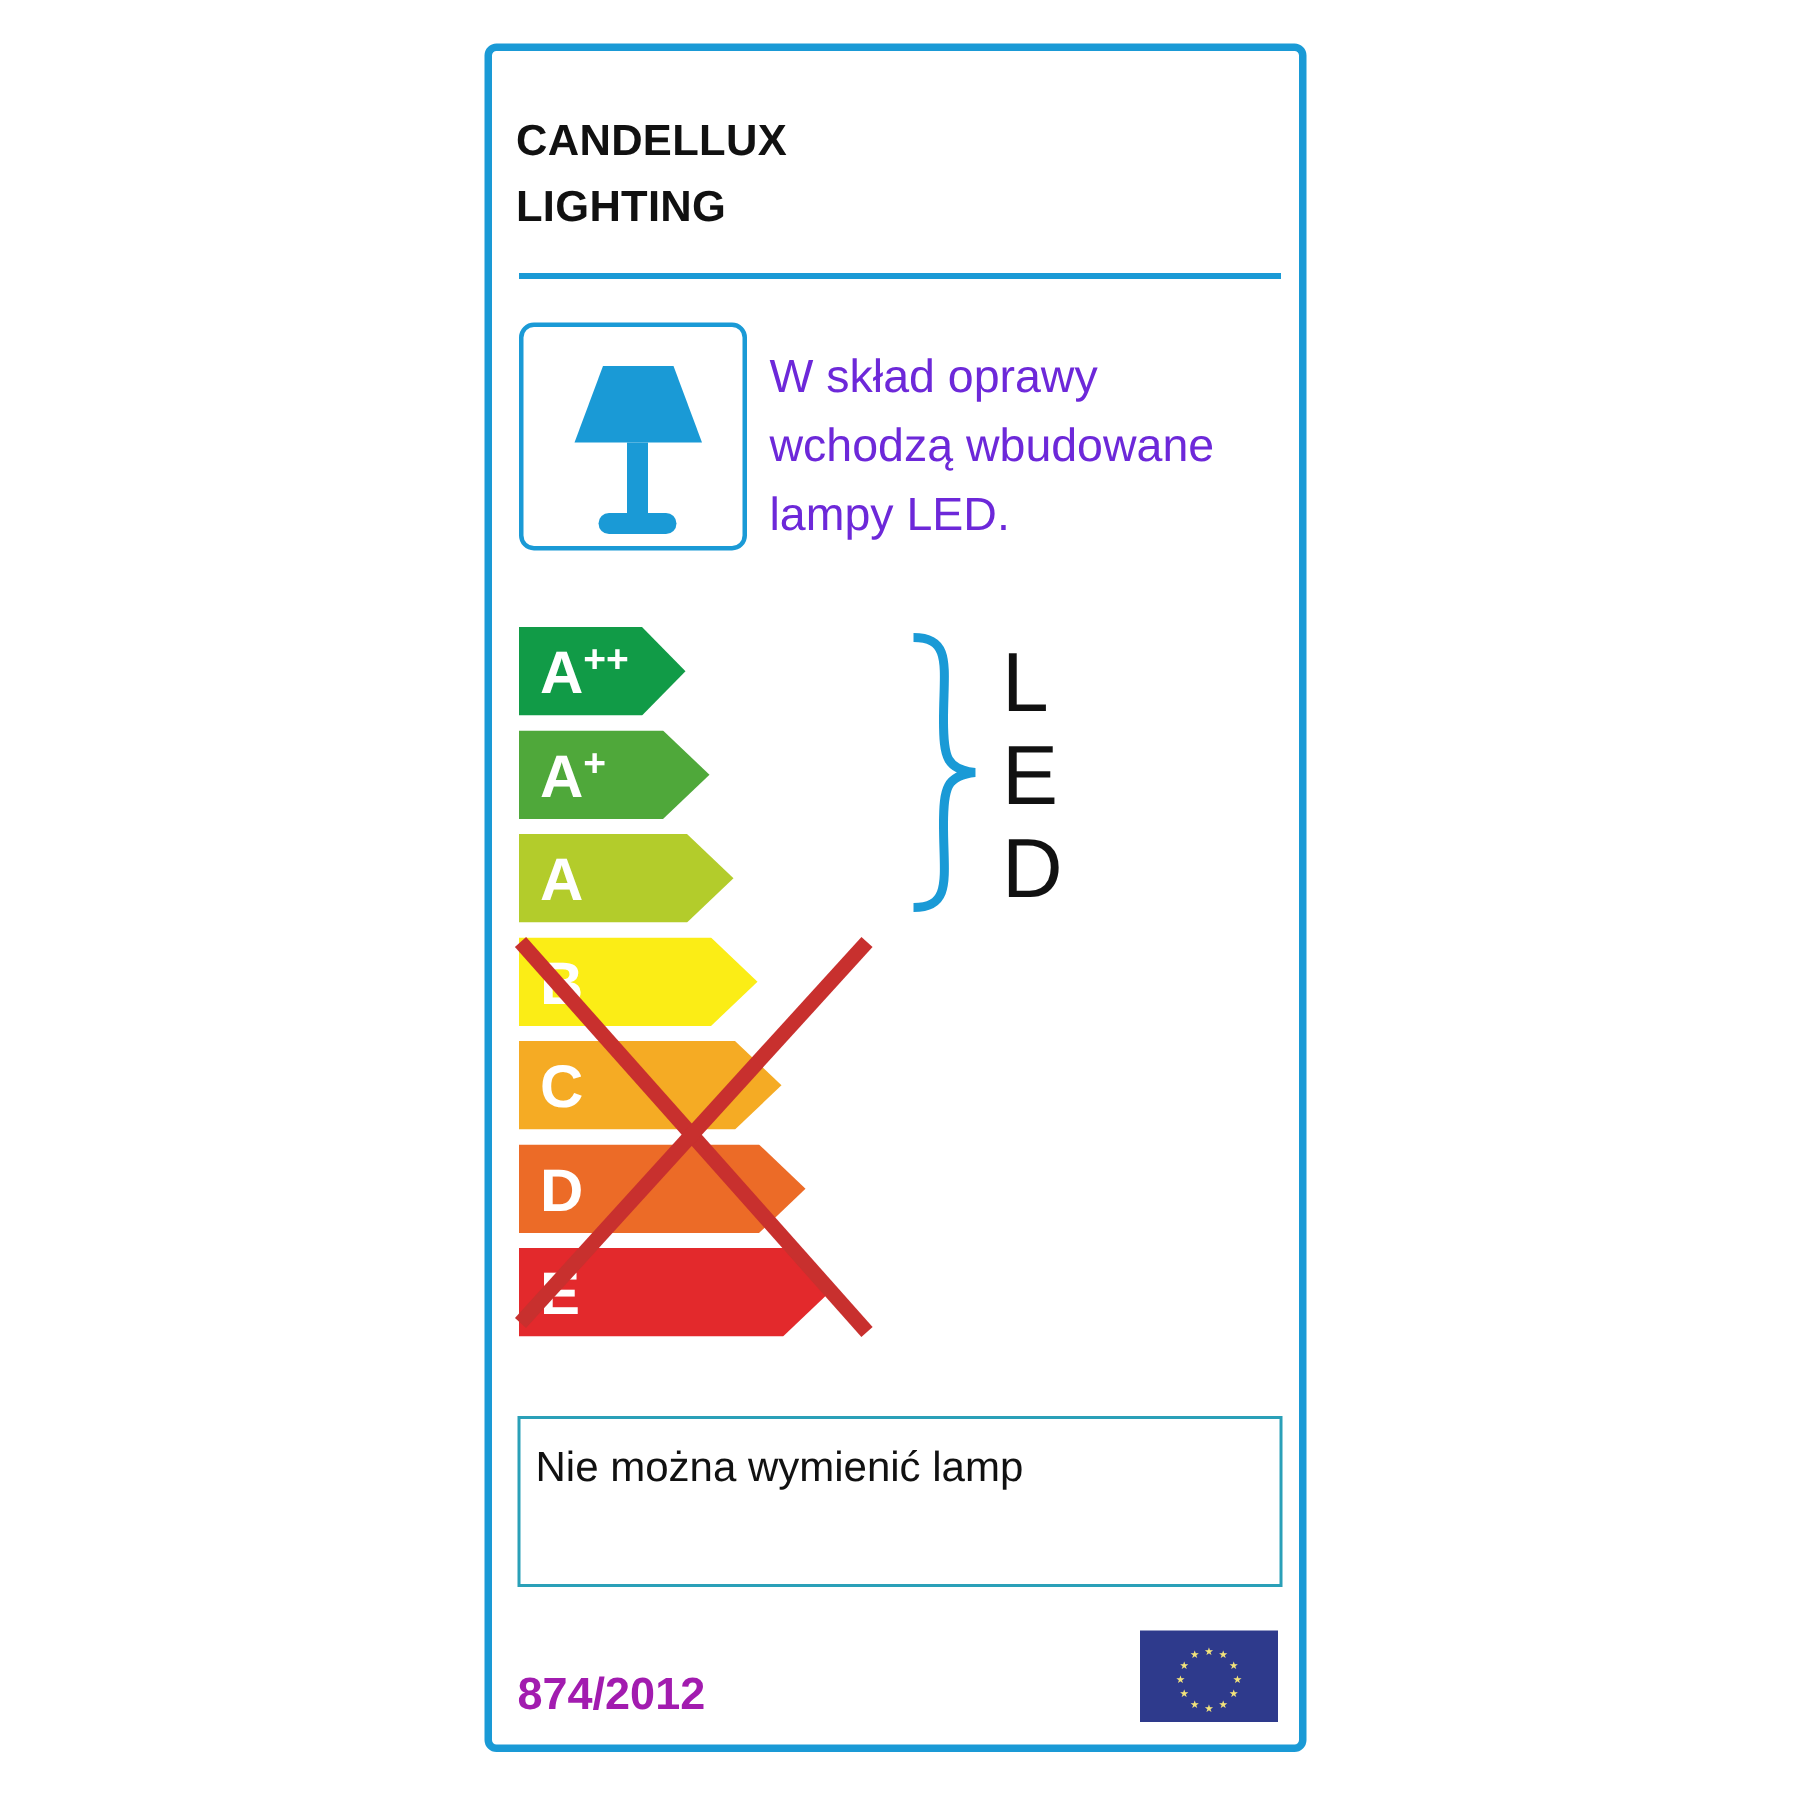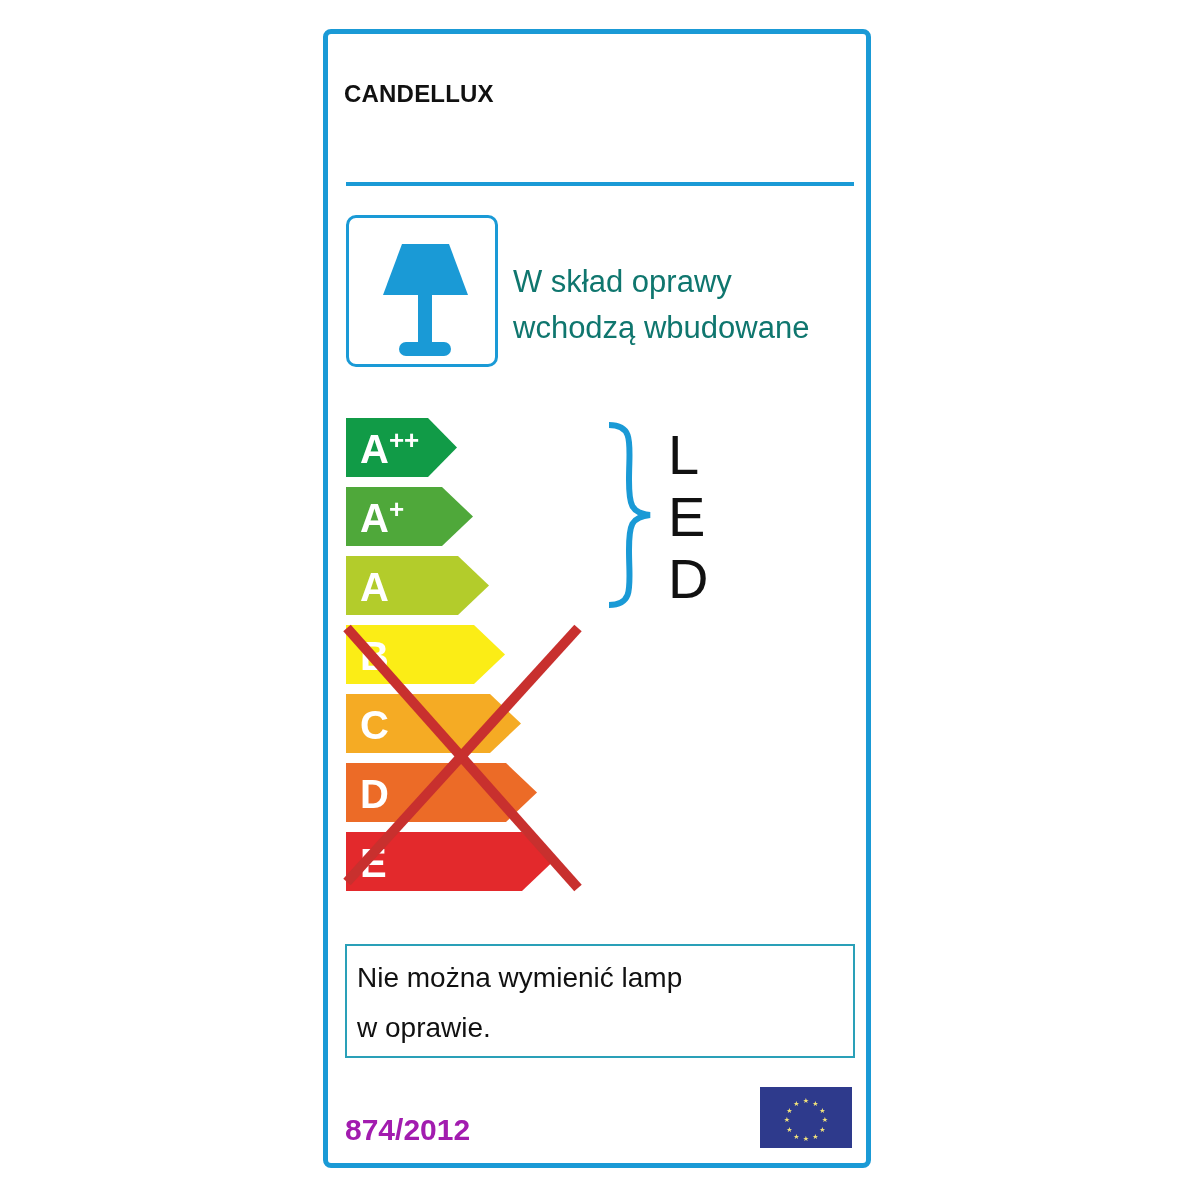--- a/index.html
+++ b/index.html
@@ -1,24 +1,24 @@
 <!DOCTYPE html>
 <html><head>
   <meta charset="utf-8">
   <style>
     html, body { margin:0; padding:0; background:#ffffff; }
     body { width:1200px; height:1200px; position:relative; overflow:hidden; font-family:"Liberation Sans", sans-serif; }
     .label {
       position:absolute; left:323px; top:29px; width:548px; height:1139px;
       border:5px solid #1a9ad6; border-radius:8px; box-sizing:border-box; background:#fff;
     }
-    .brand { position:absolute; left:344px; top:72px; font-weight:bold; font-size:24px; line-height:44px; color:#111; letter-spacing:0.2px; }
+    .brand { position:absolute; left:344px; top:72px; font-weight:bold; font-size:29px; line-height:44px; color:#111; letter-spacing:0.2px; }
     .divider { position:absolute; left:346px; top:182px; width:508px; height:4px; background:#1a9ad6; }
     .lamp-box { position:absolute; left:346px; top:215px; width:152px; height:152px; border:3px solid #1a9ad6; border-radius:10px; box-sizing:border-box; }
-    .lamp-text { position:absolute; left:513px; top:228px; font-size:31px; line-height:46px; color:#0f766e;margin-top:31px; }
+    .lamp-text { position:absolute; left:513px; top:228px; font-size:31px; line-height:46px; color:#6d28d9; }
     .classes { position:absolute; left:346px; top:418px; }
     .cls { position:absolute; left:0; height:59px; }
     .cls svg { display:block; }
     .cls-letter { position:absolute; left:14px; top:0; height:59px; line-height:62px; color:#fff; font-weight:bold; font-size:40px; }
     .cls-letter sup { font-size:26px; position:relative; top:-14px; vertical-align:baseline; }
     .brace { position:absolute; left:605px; top:420px; }
     .led { position:absolute; left:668px; top:424px; font-size:56px; line-height:62px; color:#111; font-weight:300; }
     .led div { height:62px; }
     .cross { position:absolute; left:340px; top:620px; }
     .note-box { position:absolute; left:345px; top:944px; width:510px; height:114px; border:2px solid #2aa0b8; box-sizing:border-box; }
@@ -26,35 +26,37 @@
     .reg { position:absolute; left:345px; top:1113px; font-weight:bold; font-size:30px; color:#a21caf; }
     .eu { position:absolute; left:760px; top:1087px; width:92px; height:61px; background:#2e3a8c; }
   </style>
 </head>
 <body>
 
 <div class="label"></div>
 
 <div class="brand">
   <div>CANDELLUX</div>
+  <div>LIGHTING</div>
 </div>
 
 <div class="divider"></div>
 
 <div class="lamp-box">
   <svg width="146" height="146" viewBox="0 0 146 146" style="position:absolute;left:0;top:0;">
     <polygon points="53,26 100,26 119,77 34,77" fill="#1a9ad6"></polygon>
     <rect x="69" y="77" width="14" height="52" fill="#1a9ad6"></rect>
     <rect x="50" y="124" width="52" height="14" rx="7" fill="#1a9ad6"></rect>
   </svg>
 </div>
 
 <div class="lamp-text">
   <div>W skład oprawy</div>
   <div>wchodzą wbudowane</div>
+  <div>lampy LED.</div>
 </div>
 
 <div class="classes">
   <div class="cls" style="top:0;">
     <svg width="112" height="59">
         <polygon points="0,0 82,0 111,29.5 82,59 0,59" fill="#119b47"></polygon>
       </svg>
     <span class="cls-letter"><span>A</span><sup>++</sup></span>
   </div>
   <div class="cls" style="top:69px;">
@@ -106,21 +108,20 @@
 
 <div class="led">
   <div>L</div>
   <div>E</div>
   <div>D</div>
 </div>
 
 <div class="note-box"></div>
 <div class="note-text">
   <div>Nie można wymienić lamp</div>
-  <div>w oprawie.</div>
 </div>
 
 <div class="reg">874/2012</div>
 
 <div class="eu">
   <svg width="92" height="61" viewBox="0 0 92 61">
     <g fill="#f3e37a" font-size="7" text-anchor="middle" font-family="DejaVu Sans, sans-serif">
       <text x="46" y="16">★</text>
       <text x="55.5" y="18.5">★</text>
       <text x="62.5" y="25.5">★</text>

